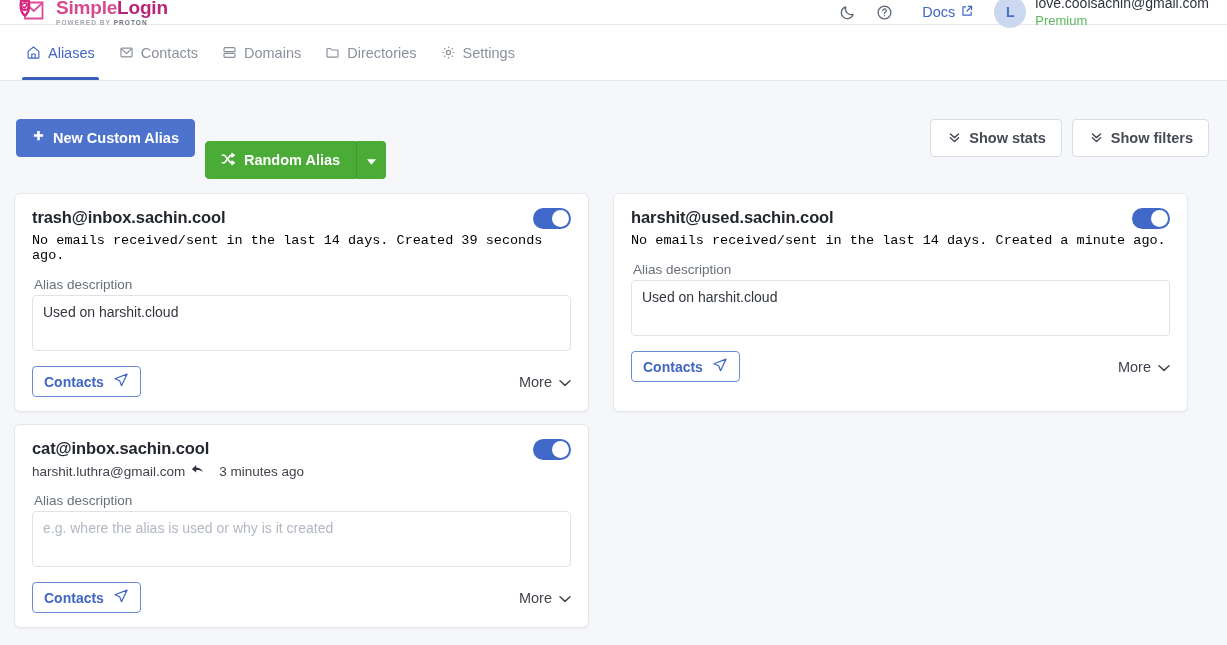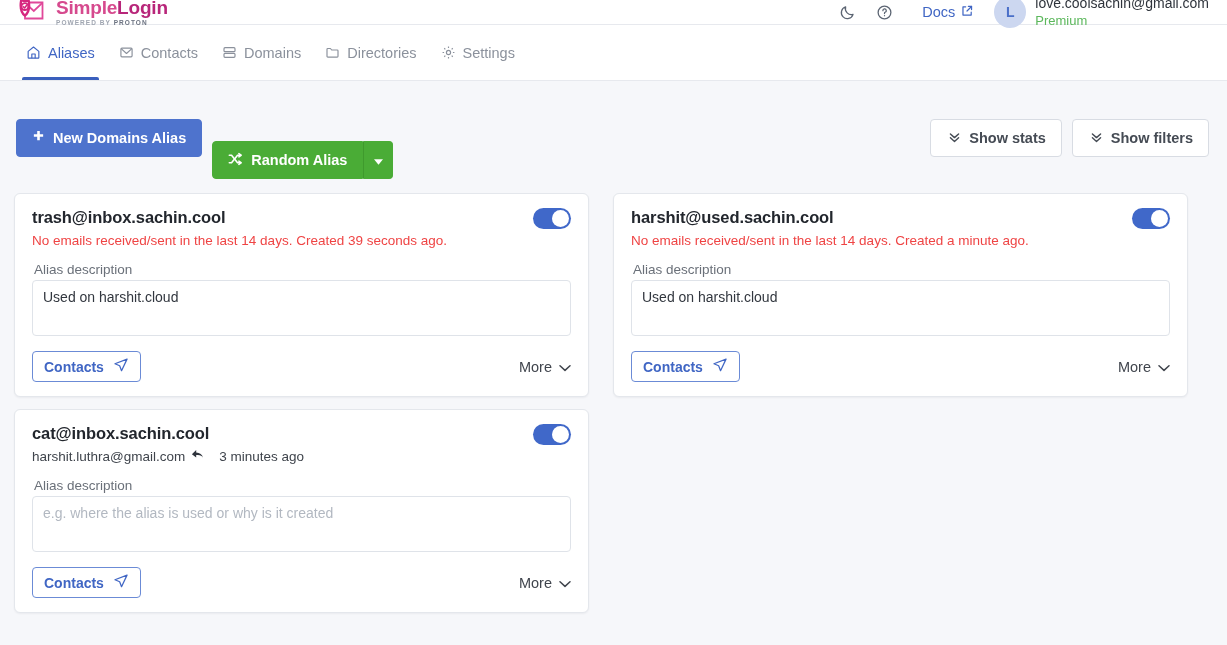--- a/index.html
+++ b/index.html
@@ -122,21 +122,21 @@
     background: #4068c9; position: relative; flex: none; cursor: pointer;
   }
   .toggle::after {
     content: ""; position: absolute; top: 2px; left: 19px;
     width: 17px; height: 17px; border-radius: 50%; background: #fff;
   }
   .alias-sub {
     font-size: 13.5px; color: #3f444c; margin-top: 4px;
     display: flex; align-items: center; gap: 6px;
   }
-  .alias-sub .plain { color: #ef4444; }
+  .alias-sub .plain { color: #000000; font-family: Liberation Mono, monospace; }
   .alias-sub .time { margin-left: 8px; }
   .desc-label {
     font-size: 13.5px; color: #6a7079; margin: 14px 0 3px 2px;
   }
   .desc-box {
     width: 100%; height: 56px; resize: none;
     border: 1px solid #dfe3e9; border-radius: 4px;
     padding: 8px 10px; font-size: 14px;
     font-family: "Liberation Sans", sans-serif;
     color: #32373f; background: #fff; outline: none;
@@ -267,21 +267,21 @@
 </div>
 
 <div class="toolbar">
 
   <button class="btn btn-primary">
     <span>
       <svg width="13" height="13" viewBox="0 0 14 14">
           <path d="M5.6 1h2.8v3.6H12v2.8H8.4V11H5.6V7.4H2V4.6h3.6z" fill="#fff"></path>
         </svg>
     </span>
-    <span>New Domains Alias</span>
+    <span>New Custom Alias</span>
   </button>
 
   <div class="btn-group">
     <button class="btn btn-success">
       <span>
         <svg width="15" height="14" viewBox="0 0 16 14" fill="none" stroke="#fff" stroke-width="1.7" stroke-linecap="round" stroke-linejoin="round">
           <path d="M1.4 3h2.4l6.4 8h3.4"></path>
           <path d="M1.4 11h2.4l6.4-8h3.4"></path>
           <path d="M11.6 1.3 13.9 3l-2.3 1.7"></path>
           <path d="M11.6 9.3 13.9 11l-2.3 1.7"></path>

